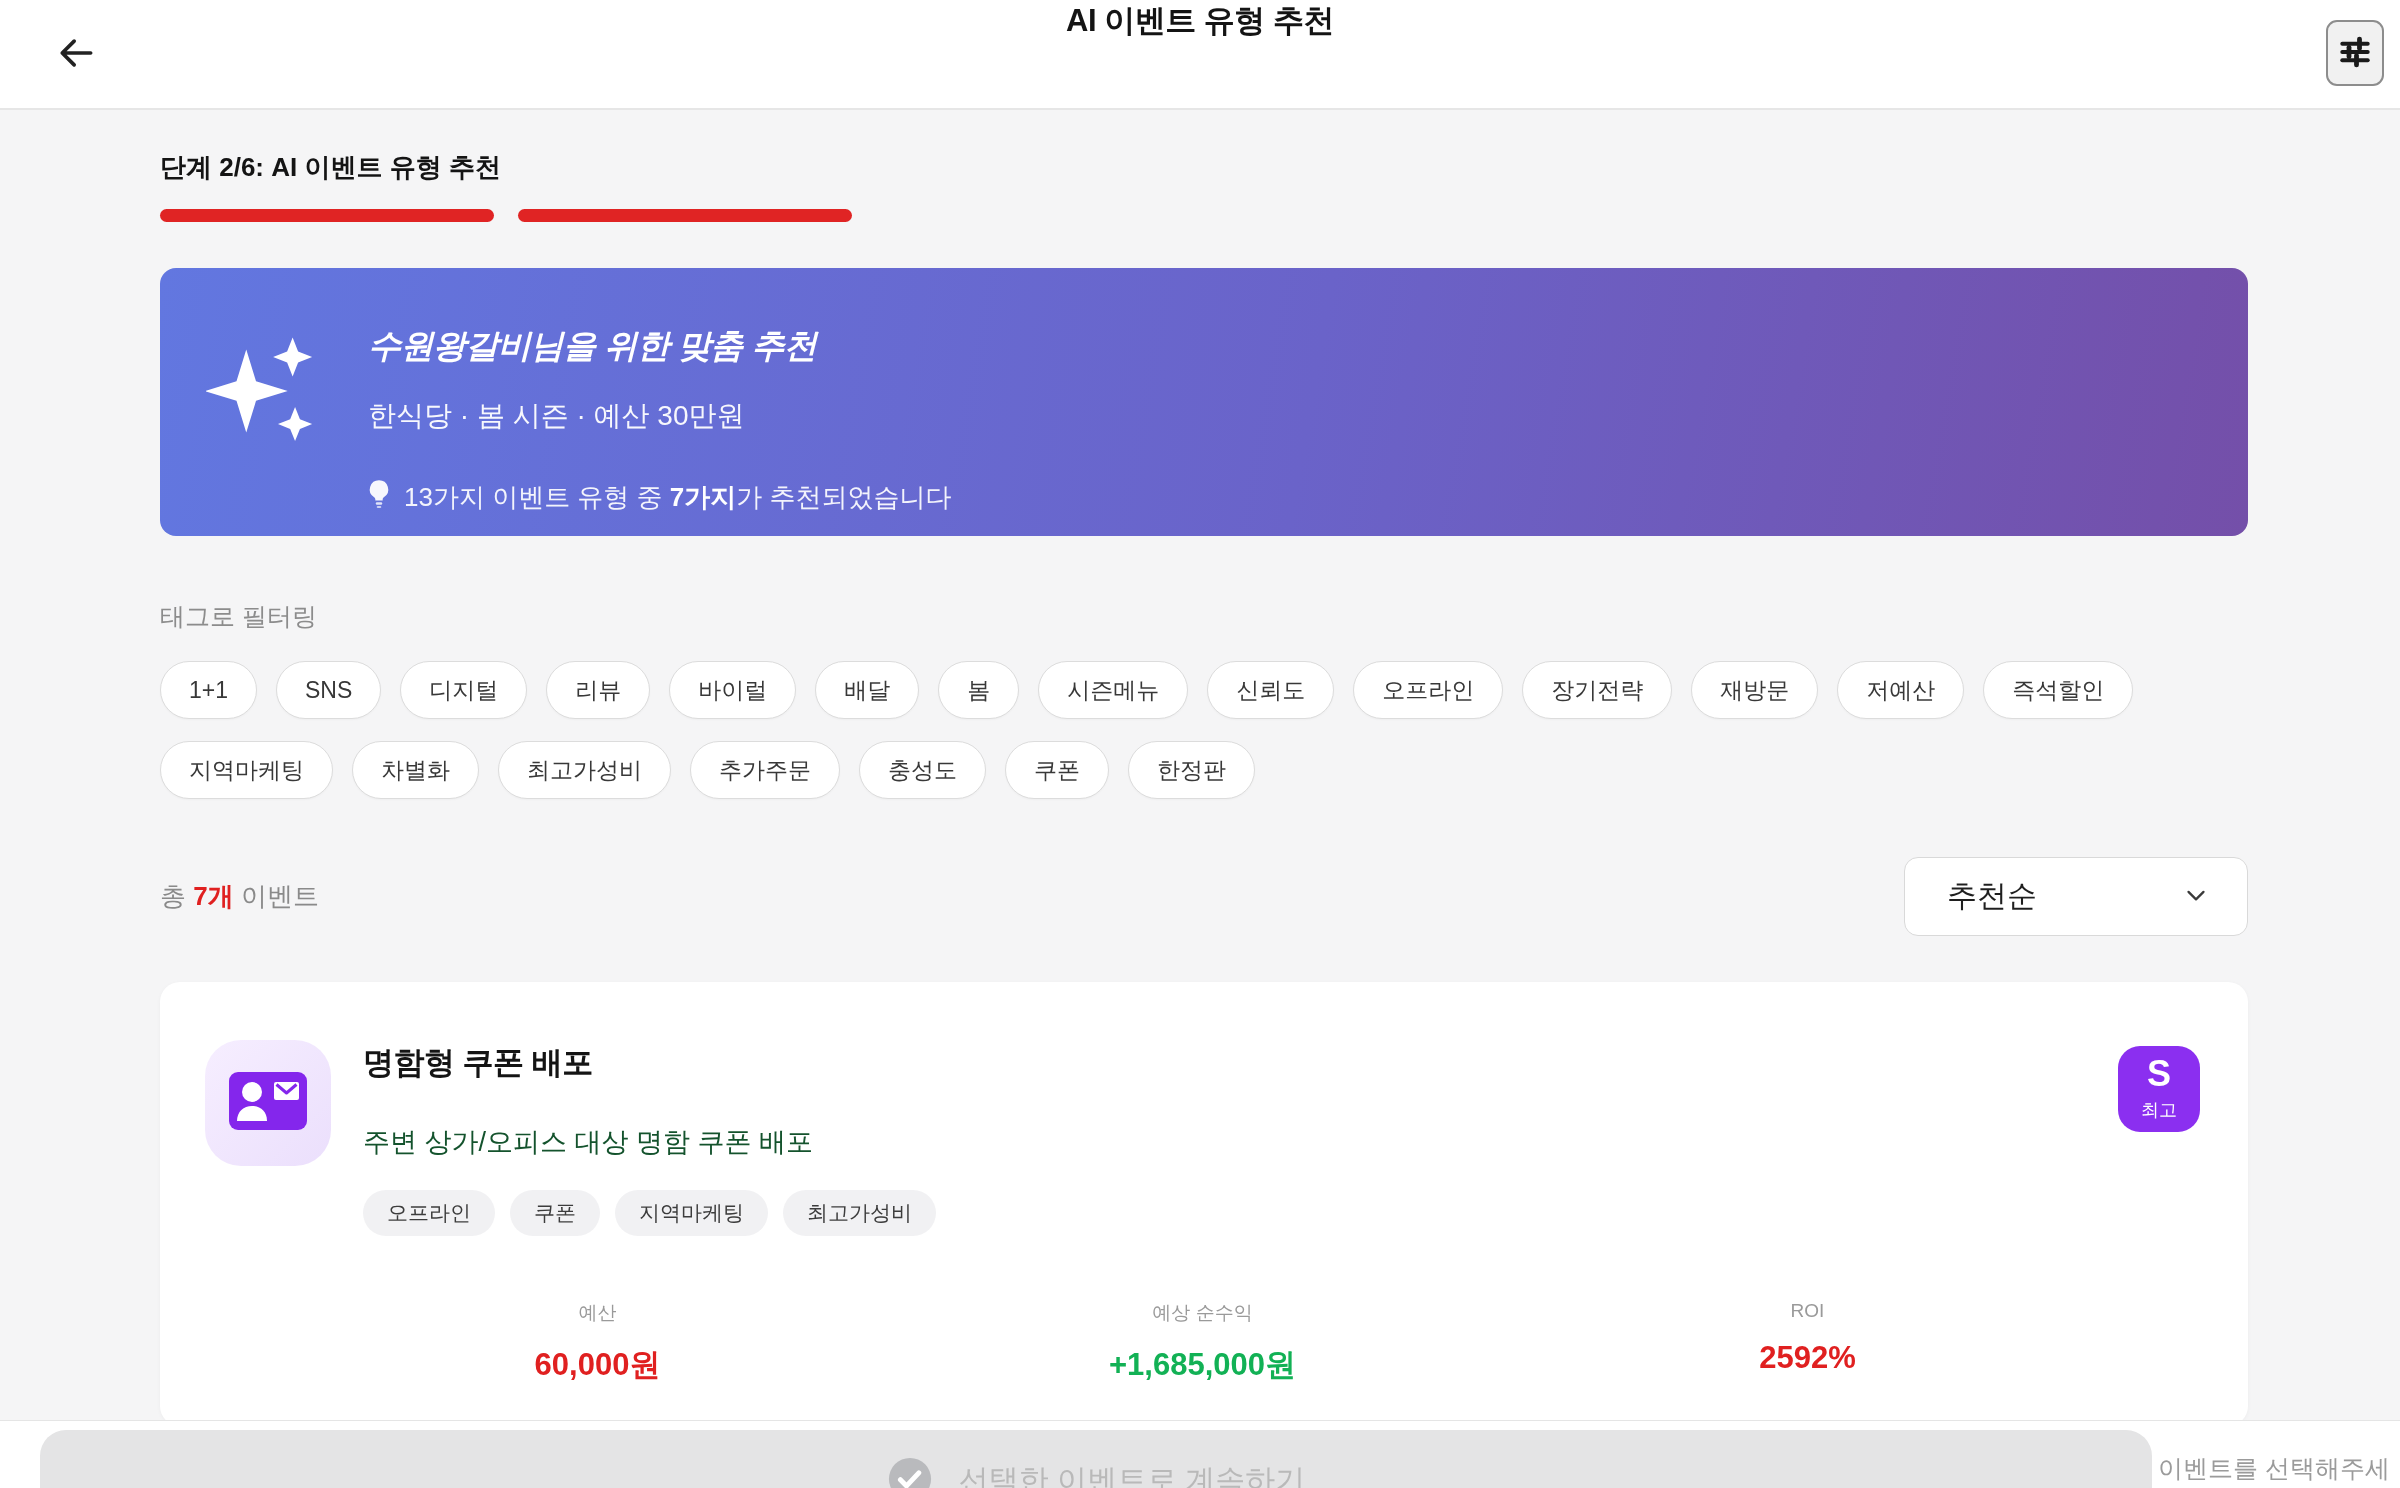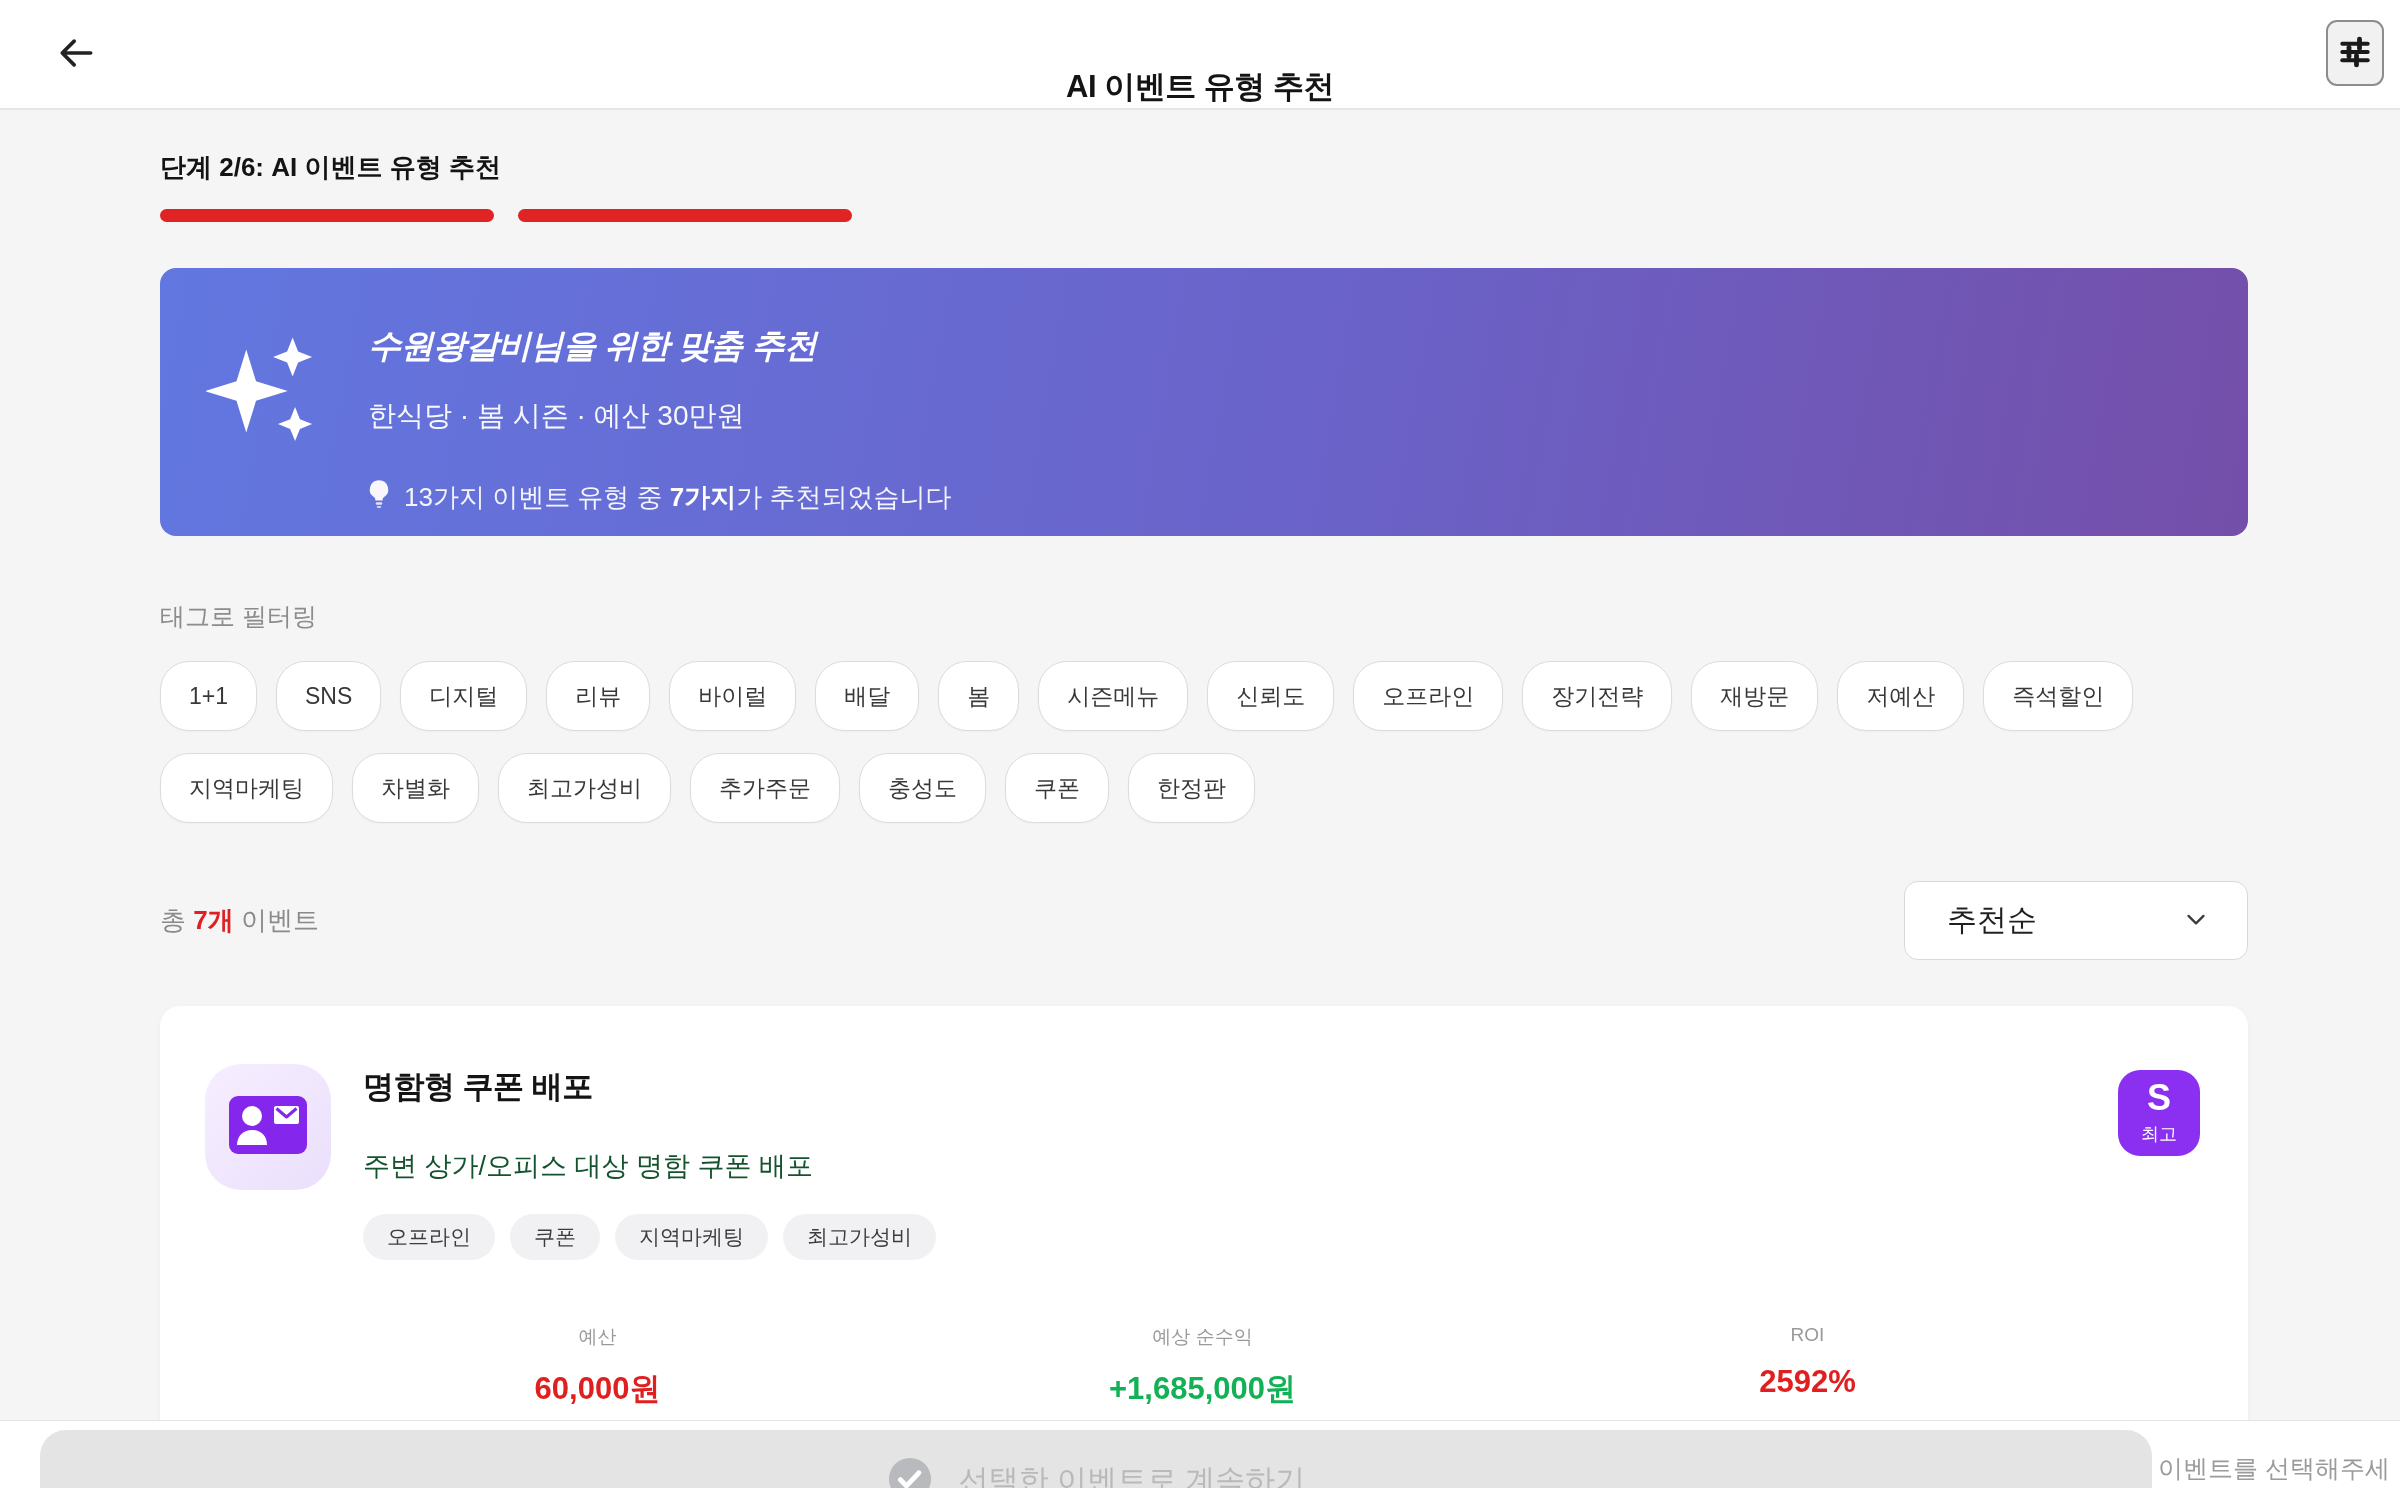--- a/index.html
+++ b/index.html
@@ -7,21 +7,21 @@
   body {
     font-family:"Liberation Sans","DejaVu Sans",sans-serif;
     background:#f5f5f6; color:#1a1a1a; position:relative;
   }
   .pre { white-space:pre; }
 
   
   .header {
     position:relative; height:110px; background:#ffffff;
     border-bottom:2px solid #e6e6e6;
-    display:flex; align-items:flex-end; justify-content:center;
+    display:flex; align-items:flex-start; justify-content:center;
   }
   .back-btn {
     position:absolute; left:48px; top:50%; transform:translateY(-50%);
     width:56px; height:56px; display:flex; align-items:center; justify-content:center;
     cursor:pointer; background:none; border:none;
   }
   .header-title { font-size:31px; font-weight:bold; color:#141414; letter-spacing:-0.5px; }
   .filter-btn {
     position:absolute; right:16px; top:20px; width:58px; height:66px;
     border:2.5px solid #8d8d8d; border-radius:11px; background:#f1f1f1;
@@ -45,21 +45,21 @@
   .banner-title { font-size:33px; font-weight:bold; margin-top:10px; letter-spacing:-0.5px;font-style:italic; }
   .banner-subtitle { font-size:28px; margin-top:28px; color:rgba(255,255,255,0.95); }
   .banner-info { margin-top:44px; font-size:26px; color:rgba(255,255,255,0.92);
     display:flex; align-items:center; gap:14px; }
   .banner-info b { font-weight:bold; color:#ffffff; }
 
   
   .filter-label { margin-top:64px; font-size:25px; color:#8c8c8c; }
   .chips { margin-top:28px; display:flex; flex-wrap:wrap; gap:22px 19px; max-width:2090px; }
   .chip {
-    height:70px; padding:0 28px; border-radius:29px;
+    height:58px; padding:0 28px; border-radius:29px;
     border:1.5px solid #dcdcdc; background:#ffffff;
     display:flex; align-items:center; font-size:23px; color:#383838;
     box-shadow:0 1px 2px rgba(0,0,0,0.03); cursor:pointer;text-align:right;
   }
 
   
   .results-row { margin-top:58px; display:flex; align-items:center; justify-content:space-between; }
   .results-count { font-size:26px; color:#8a8a8a; }
   .results-count .count { color:#e02020; font-weight:bold; }
   .sort-select {

